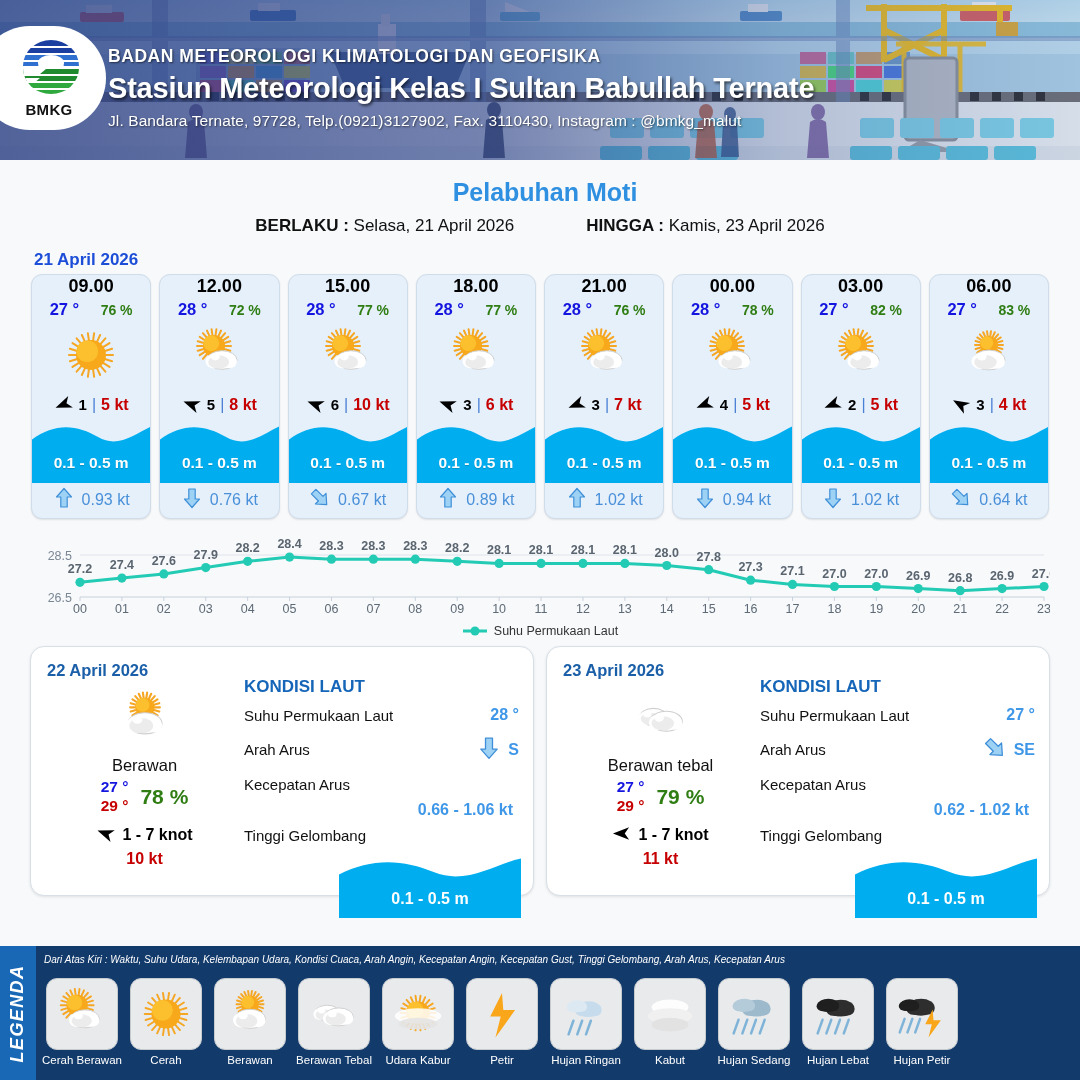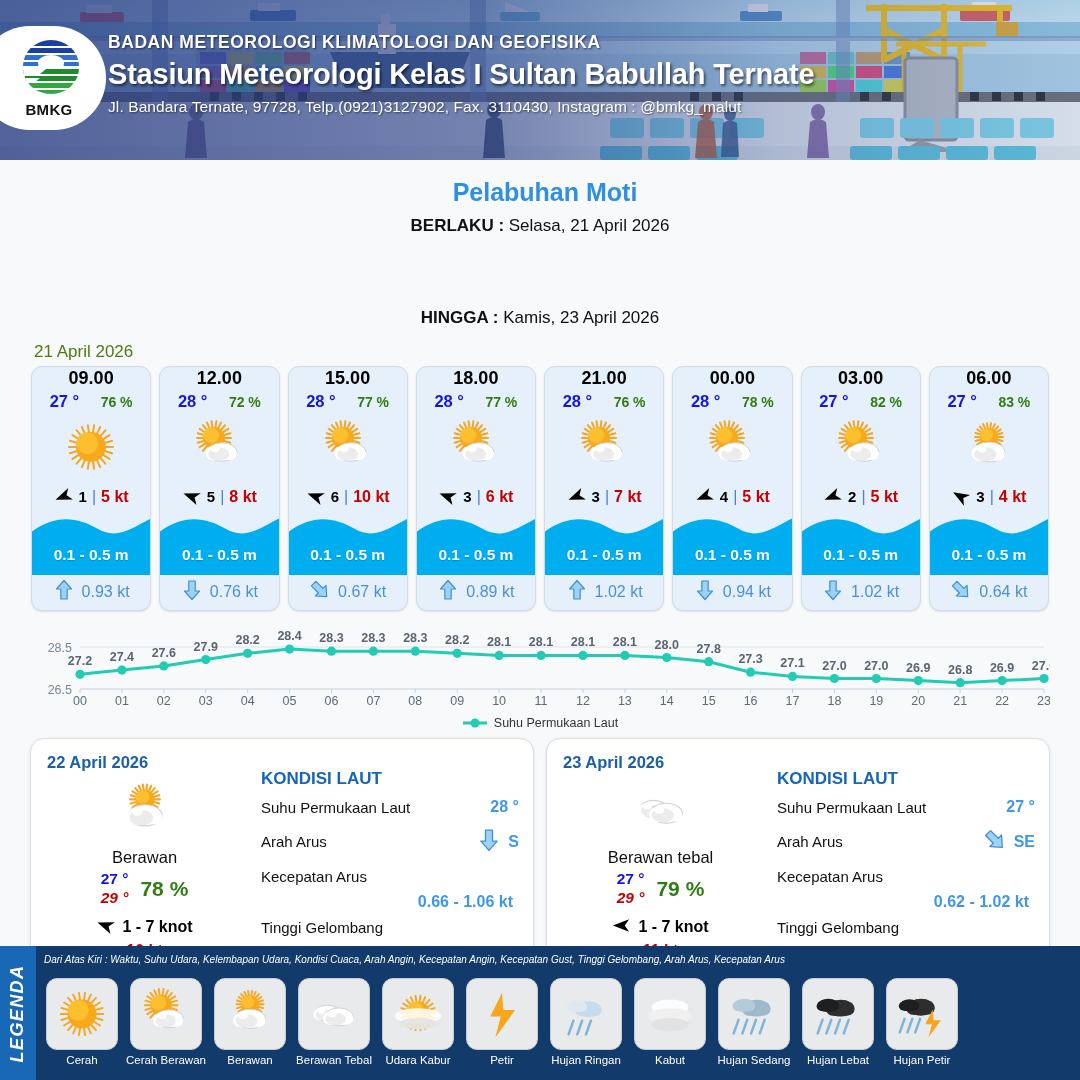--- a/index.html
+++ b/index.html
@@ -28,21 +28,21 @@
     width: 128px; height: 104px;
     background: #fff; border-radius: 60px;
     display: flex; align-items: center; justify-content: center;
     z-index: 5;
   }
   .logo-inner { width: 72px; text-align: center; padding-left: 14px; }
   .logo-text {
     font-size: 15px; font-weight: bold; color: #111;
     letter-spacing: .3px; margin-top: 1px;
   }
-  .header-text { position: absolute; left: 108px; top: 32px; z-index: 6; color: #fff; }
+  .header-text { position: absolute; left: 108px; top: 46px; z-index: 6; color: #fff; }
   .h-line1 {
     font-size: 17.5px; font-weight: bold; letter-spacing: .55px;
     text-shadow: 1px 1px 2px rgba(0,0,0,.55);
   }
   .h-line2 {
     font-size: 29px; font-weight: bold; letter-spacing: -.2px; margin-top: 5px;
     text-shadow: 1.5px 1.5px 3px rgba(0,0,0,.6);
   }
   .h-line3 {
     font-size: 15.5px; margin-top: 7px; letter-spacing: .1px;
@@ -51,29 +51,29 @@
 
   
   .titles { text-align: center; padding-top: 14px; }
   .t-main {
     font-size: 35px; font-weight: bold; color: #1565b8;
     letter-spacing: .5px; text-shadow: 1.5px 1.5px 0 rgba(255,255,255,.9);
   }
   .t-sub { font-size: 25px; font-weight: bold; color: #2f8fe0; margin-top: 4px; padding-left: 10px; }
   .t-valid {
     margin-top: 9px; font-size: 17px; color: #111;
-    display: flex; justify-content: center; gap: 72px; flex-direction: column;
+    display: flex; justify-content: center; gap: 72px;
   }
   .t-valid b { font-weight: bold; }
   .t-valid span { font-weight: normal; }
 
   
   .date-label {
     margin: 14px 0 4px 34px;
-    font-size: 17px; font-weight: normal; color: #4d7c0f;
+    font-size: 17px; font-weight: bold; color: #1d4ed8;
   }
 
   
   .cards { display: flex; gap: 8px; padding: 0 31px; }
   .card {
     width: 127px; height: 245px;
     background: #e5f0fb;
     border: 1px solid #cfdcea;
     border-radius: 11px;
     position: relative; overflow: hidden;
@@ -134,28 +134,28 @@
   .day-date { font-size: 16.5px; font-weight: bold; color: #1a5fa8; }
   .day-left { width: 195px; text-align: center; }
   .day-ico { height: 72px; display: flex; align-items: center; justify-content: center; margin-top: 2px; }
   .day-cond { font-size: 16.5px; color: #111; margin-top: 2px; }
   .day-temps {
     display: flex; align-items: center; justify-content: center;
     gap: 12px; margin-top: 3px;
   }
   .day-minmax { font-size: 15.5px; font-weight: bold; line-height: 1.22; text-align: left; }
   .dt-min { color: #1515e0; }
-  .dt-max { color: #c60000; font-style: italic; }
+  .dt-max { color: #c60000; }
   .day-hum { font-size: 21px; font-weight: bold; color: #2f7d13; }
   .day-wind {
     display: flex; align-items: center; justify-content: center;
     gap: 7px; font-size: 16px; font-weight: bold; color: #000; margin-top: 8px;
   }
   .day-gust { font-size: 16px; font-weight: bold; color: #c60000; margin-top: 3px; }
-  .day-right { position: absolute; left: 230px; top: 30px; right: 14px; }
+  .day-right { position: absolute; left: 213px; top: 30px; right: 14px; }
   .dr-title { font-size: 17px; font-weight: bold; color: #1565b8; margin-bottom: 8px; }
   .dr-row {
     display: flex; align-items: center; justify-content: space-between;
     font-size: 15px; color: #111; margin-bottom: 11px; min-height: 20px;
   }
   .dr-val { font-size: 16px; font-weight: bold; color: #3f97e8; }
   .dr-cur-dir { display: flex; align-items: center; gap: 7px; }
   .dr-cur-speed {
     font-size: 16px; font-weight: bold; color: #3f97e8;
     margin: -4px 0 6px; text-align: right; padding-right: 6px;
@@ -1203,20 +1203,60 @@
 <div class="legenda">
   <div class="legenda-side">
     <span>LEGENDA</span>
   </div>
   <div class="legenda-note">Dari Atas Kiri : Waktu, Suhu Udara, Kelembapan Udara, Kondisi Cuaca, Arah Angin, Kecepatan Angin, Kecepatan Gust, Tinggi Gelombang, Arah Arus, Kecepatan Arus</div>
   <div class="legenda-items" id="legenda-items">
   <div class="leg-item">
     <div class="leg-box">
           <svg width="60" height="60" viewBox="0 0 60 60">
     <g>
+      <line x1="35.38064516129032" y1="21.29032258064516" x2="41.61290322580645" y2="21.29032258064516" stroke="#f5a623" stroke-width="1.935483870967742" stroke-linecap="round"></line>
+              <line x1="34.96668948519589" y1="24.169447548624674" x2="40.94649730785141" y2="25.925277548036423" stroke="#f5a623" stroke-width="1.935483870967742" stroke-linecap="round"></line>
+              <line x1="33.75835868390058" y1="26.815322934513976" x2="39.0012677981904" y2="30.184736029108215" stroke="#f5a623" stroke-width="1.935483870967742" stroke-linecap="round"></line>
+              <line x1="31.853544532705364" y1="29.013595650175127" x2="35.93480562297082" y2="33.72362202969909" stroke="#f5a623" stroke-width="1.935483870967742" stroke-linecap="round"></line>
+              <line x1="29.406563745774115" y1="30.586174713816497" x2="31.995537310676195" y2="36.25523605260659" stroke="#f5a623" stroke-width="1.935483870967742" stroke-linecap="round"></line>
+              <line x1="26.615656153708926" y1="31.405659122189657" x2="27.502598952237914" y2="37.574481785783085" stroke="#f5a623" stroke-width="1.935483870967742" stroke-linecap="round"></line>
+              <line x1="23.706924491452362" y1="31.40565912218966" x2="22.819981692923374" y2="37.57448178578309" stroke="#f5a623" stroke-width="1.935483870967742" stroke-linecap="round"></line>
+              <line x1="20.916016899387174" y1="30.586174713816497" x2="18.327043334485094" y2="36.25523605260659" stroke="#f5a623" stroke-width="1.935483870967742" stroke-linecap="round"></line>
+              <line x1="18.469036112455925" y1="29.013595650175127" x2="14.387775022190471" y2="33.72362202969909" stroke="#f5a623" stroke-width="1.935483870967742" stroke-linecap="round"></line>
+              <line x1="16.564221961260703" y1="26.81532293451398" x2="11.321312846970889" y2="30.184736029108223" stroke="#f5a623" stroke-width="1.935483870967742" stroke-linecap="round"></line>
+              <line x1="15.355891159965395" y1="24.169447548624674" x2="9.376083337309879" y2="25.925277548036423" stroke="#f5a623" stroke-width="1.935483870967742" stroke-linecap="round"></line>
+              <line x1="14.941935483870967" y1="21.290322580645167" x2="8.709677419354836" y2="21.29032258064517" stroke="#f5a623" stroke-width="1.935483870967742" stroke-linecap="round"></line>
+              <line x1="15.355891159965394" y1="18.41119761266565" x2="9.376083337309877" y2="16.6553676132539" stroke="#f5a623" stroke-width="1.935483870967742" stroke-linecap="round"></line>
+              <line x1="16.564221961260703" y1="15.765322226776345" x2="11.321312846970887" y2="12.395909132182103" stroke="#f5a623" stroke-width="1.935483870967742" stroke-linecap="round"></line>
+              <line x1="18.469036112455925" y1="13.567049511115194" x2="14.387775022190468" y2="8.857023131591234" stroke="#f5a623" stroke-width="1.935483870967742" stroke-linecap="round"></line>
+              <line x1="20.916016899387166" y1="11.994470447473828" x2="18.32704333448508" y2="6.3254091086837345" stroke="#f5a623" stroke-width="1.935483870967742" stroke-linecap="round"></line>
+              <line x1="23.706924491452362" y1="11.174986039100663" x2="22.81998169292337" y2="5.006163375507235" stroke="#f5a623" stroke-width="1.935483870967742" stroke-linecap="round"></line>
+              <line x1="26.615656153708922" y1="11.174986039100661" x2="27.50259895223791" y2="5.0061633755072315" stroke="#f5a623" stroke-width="1.935483870967742" stroke-linecap="round"></line>
+              <line x1="29.40656374577411" y1="11.994470447473823" x2="31.99553731067619" y2="6.325409108683724" stroke="#f5a623" stroke-width="1.935483870967742" stroke-linecap="round"></line>
+              <line x1="31.853544532705357" y1="13.567049511115188" x2="35.93480562297081" y2="8.857023131591225" stroke="#f5a623" stroke-width="1.935483870967742" stroke-linecap="round"></line>
+              <line x1="33.75835868390058" y1="15.765322226776345" x2="39.0012677981904" y2="12.395909132182105" stroke="#f5a623" stroke-width="1.935483870967742" stroke-linecap="round"></line>
+              <line x1="34.96668948519589" y1="18.411197612665646" x2="40.94649730785141" y2="16.655367613253894" stroke="#f5a623" stroke-width="1.935483870967742" stroke-linecap="round"></line>
+      <circle cx="25.161290322580644" cy="21.29032258064516" r="10.64516129032258" fill="#f7a81b"></circle>
+      <circle cx="22.5" cy="18.629032258064516" r="7.664516129032258" fill="#fcc02e"></circle>
+    </g>
+            <g>
+      <ellipse cx="32.903225806451616" cy="34.83870967741935" rx="14.516129032258064" ry="9" fill="#ffffff" stroke="#cfcfcf" stroke-width="0.967741935483871"></ellipse>
+      <ellipse cx="24.91935483870968" cy="36" rx="7.983870967741936" ry="6.96774193548387" fill="#ffffff"></ellipse>
+      <ellipse cx="40.16129032258065" cy="36.58064516129032" rx="7.258064516129032" ry="6.096774193548387" fill="#ffffff"></ellipse>
+      <ellipse cx="29.70967741935484" cy="36.87096774193548" rx="10.161290322580644" ry="6.532258064516129" fill="#e9e9e9" opacity="0.85"></ellipse>
+      <ellipse cx="26.370967741935488" cy="31.645161290322577" rx="4.354838709677419" ry="3.629032258064516" fill="#ffffff"></ellipse>
+    </g>
+          </svg>
+        </div>
+    <div class="leg-lbl">Cerah Berawan</div>
+  </div>
+  <div class="leg-item">
+    <div class="leg-box">
+          <svg width="60" height="60" viewBox="0 0 60 60">
+    <g>
       <line x1="43.935483870967744" y1="30" x2="51.29032258064516" y2="30" stroke="#f5a623" stroke-width="1.935483870967742" stroke-linecap="round"></line>
               <line x1="43.370998858111705" y1="33.92607950179025" x2="50.42791492211511" y2="35.998177016623984" stroke="#f5a623" stroke-width="1.935483870967742" stroke-linecap="round"></line>
               <line x1="41.72327503816356" y1="37.53409139163929" x2="47.91055908608321" y2="41.51041740389337" stroke="#f5a623" stroke-width="1.935483870967742" stroke-linecap="round"></line>
               <line x1="39.12580119562462" y1="40.5317360039045" x2="43.94219627109317" y2="46.090152228187435" stroke="#f5a623" stroke-width="1.935483870967742" stroke-linecap="round"></line>
               <line x1="35.789009213445645" y1="42.6761619997791" x2="38.844319631653065" y2="49.36635861077362" stroke="#f5a623" stroke-width="1.935483870967742" stroke-linecap="round"></line>
               <line x1="31.983226133356748" y1="43.79364073846977" x2="33.029928814850585" y2="51.07361779488437" stroke="#f5a623" stroke-width="1.935483870967742" stroke-linecap="round"></line>
               <line x1="28.016773866643256" y1="43.793640738469776" x2="26.970071185149415" y2="51.07361779488437" stroke="#f5a623" stroke-width="1.935483870967742" stroke-linecap="round"></line>
               <line x1="24.21099078655436" y1="42.6761619997791" x2="21.155680368346935" y2="49.36635861077362" stroke="#f5a623" stroke-width="1.935483870967742" stroke-linecap="round"></line>
               <line x1="20.874198804375382" y1="40.5317360039045" x2="16.057803728906837" y2="46.090152228187435" stroke="#f5a623" stroke-width="1.935483870967742" stroke-linecap="round"></line>
               <line x1="18.276724961836443" y1="37.5340913916393" x2="12.089440913916789" y2="41.51041740389337" stroke="#f5a623" stroke-width="1.935483870967742" stroke-linecap="round"></line>
@@ -1231,60 +1271,20 @@
               <line x1="35.78900921344564" y1="17.323838000220903" x2="38.84431963165306" y2="10.63364138922638" stroke="#f5a623" stroke-width="1.935483870967742" stroke-linecap="round"></line>
               <line x1="39.12580119562461" y1="19.468263996095494" x2="43.94219627109315" y2="13.909847771812558" stroke="#f5a623" stroke-width="1.935483870967742" stroke-linecap="round"></line>
               <line x1="41.72327503816356" y1="22.465908608360706" x2="47.91055908608321" y2="18.489582596106636" stroke="#f5a623" stroke-width="1.935483870967742" stroke-linecap="round"></line>
               <line x1="43.370998858111705" y1="26.073920498209752" x2="50.42791492211511" y2="24.001822983376012" stroke="#f5a623" stroke-width="1.935483870967742" stroke-linecap="round"></line>
       <circle cx="30" cy="30" r="14.516129032258064" fill="#f7a81b"></circle>
       <circle cx="26.370967741935484" cy="26.370967741935484" r="10.451612903225806" fill="#fcc02e"></circle>
     </g>
           </svg>
         </div>
     <div class="leg-lbl">Cerah</div>
-  </div>
-  <div class="leg-item">
-    <div class="leg-box">
-          <svg width="60" height="60" viewBox="0 0 60 60">
-    <g>
-      <line x1="35.38064516129032" y1="21.29032258064516" x2="41.61290322580645" y2="21.29032258064516" stroke="#f5a623" stroke-width="1.935483870967742" stroke-linecap="round"></line>
-              <line x1="34.96668948519589" y1="24.169447548624674" x2="40.94649730785141" y2="25.925277548036423" stroke="#f5a623" stroke-width="1.935483870967742" stroke-linecap="round"></line>
-              <line x1="33.75835868390058" y1="26.815322934513976" x2="39.0012677981904" y2="30.184736029108215" stroke="#f5a623" stroke-width="1.935483870967742" stroke-linecap="round"></line>
-              <line x1="31.853544532705364" y1="29.013595650175127" x2="35.93480562297082" y2="33.72362202969909" stroke="#f5a623" stroke-width="1.935483870967742" stroke-linecap="round"></line>
-              <line x1="29.406563745774115" y1="30.586174713816497" x2="31.995537310676195" y2="36.25523605260659" stroke="#f5a623" stroke-width="1.935483870967742" stroke-linecap="round"></line>
-              <line x1="26.615656153708926" y1="31.405659122189657" x2="27.502598952237914" y2="37.574481785783085" stroke="#f5a623" stroke-width="1.935483870967742" stroke-linecap="round"></line>
-              <line x1="23.706924491452362" y1="31.40565912218966" x2="22.819981692923374" y2="37.57448178578309" stroke="#f5a623" stroke-width="1.935483870967742" stroke-linecap="round"></line>
-              <line x1="20.916016899387174" y1="30.586174713816497" x2="18.327043334485094" y2="36.25523605260659" stroke="#f5a623" stroke-width="1.935483870967742" stroke-linecap="round"></line>
-              <line x1="18.469036112455925" y1="29.013595650175127" x2="14.387775022190471" y2="33.72362202969909" stroke="#f5a623" stroke-width="1.935483870967742" stroke-linecap="round"></line>
-              <line x1="16.564221961260703" y1="26.81532293451398" x2="11.321312846970889" y2="30.184736029108223" stroke="#f5a623" stroke-width="1.935483870967742" stroke-linecap="round"></line>
-              <line x1="15.355891159965395" y1="24.169447548624674" x2="9.376083337309879" y2="25.925277548036423" stroke="#f5a623" stroke-width="1.935483870967742" stroke-linecap="round"></line>
-              <line x1="14.941935483870967" y1="21.290322580645167" x2="8.709677419354836" y2="21.29032258064517" stroke="#f5a623" stroke-width="1.935483870967742" stroke-linecap="round"></line>
-              <line x1="15.355891159965394" y1="18.41119761266565" x2="9.376083337309877" y2="16.6553676132539" stroke="#f5a623" stroke-width="1.935483870967742" stroke-linecap="round"></line>
-              <line x1="16.564221961260703" y1="15.765322226776345" x2="11.321312846970887" y2="12.395909132182103" stroke="#f5a623" stroke-width="1.935483870967742" stroke-linecap="round"></line>
-              <line x1="18.469036112455925" y1="13.567049511115194" x2="14.387775022190468" y2="8.857023131591234" stroke="#f5a623" stroke-width="1.935483870967742" stroke-linecap="round"></line>
-              <line x1="20.916016899387166" y1="11.994470447473828" x2="18.32704333448508" y2="6.3254091086837345" stroke="#f5a623" stroke-width="1.935483870967742" stroke-linecap="round"></line>
-              <line x1="23.706924491452362" y1="11.174986039100663" x2="22.81998169292337" y2="5.006163375507235" stroke="#f5a623" stroke-width="1.935483870967742" stroke-linecap="round"></line>
-              <line x1="26.615656153708922" y1="11.174986039100661" x2="27.50259895223791" y2="5.0061633755072315" stroke="#f5a623" stroke-width="1.935483870967742" stroke-linecap="round"></line>
-              <line x1="29.40656374577411" y1="11.994470447473823" x2="31.99553731067619" y2="6.325409108683724" stroke="#f5a623" stroke-width="1.935483870967742" stroke-linecap="round"></line>
-              <line x1="31.853544532705357" y1="13.567049511115188" x2="35.93480562297081" y2="8.857023131591225" stroke="#f5a623" stroke-width="1.935483870967742" stroke-linecap="round"></line>
-              <line x1="33.75835868390058" y1="15.765322226776345" x2="39.0012677981904" y2="12.395909132182105" stroke="#f5a623" stroke-width="1.935483870967742" stroke-linecap="round"></line>
-              <line x1="34.96668948519589" y1="18.411197612665646" x2="40.94649730785141" y2="16.655367613253894" stroke="#f5a623" stroke-width="1.935483870967742" stroke-linecap="round"></line>
-      <circle cx="25.161290322580644" cy="21.29032258064516" r="10.64516129032258" fill="#f7a81b"></circle>
-      <circle cx="22.5" cy="18.629032258064516" r="7.664516129032258" fill="#fcc02e"></circle>
-    </g>
-            <g>
-      <ellipse cx="32.903225806451616" cy="34.83870967741935" rx="14.516129032258064" ry="9" fill="#ffffff" stroke="#cfcfcf" stroke-width="0.967741935483871"></ellipse>
-      <ellipse cx="24.91935483870968" cy="36" rx="7.983870967741936" ry="6.96774193548387" fill="#ffffff"></ellipse>
-      <ellipse cx="40.16129032258065" cy="36.58064516129032" rx="7.258064516129032" ry="6.096774193548387" fill="#ffffff"></ellipse>
-      <ellipse cx="29.70967741935484" cy="36.87096774193548" rx="10.161290322580644" ry="6.532258064516129" fill="#e9e9e9" opacity="0.85"></ellipse>
-      <ellipse cx="26.370967741935488" cy="31.645161290322577" rx="4.354838709677419" ry="3.629032258064516" fill="#ffffff"></ellipse>
-    </g>
-          </svg>
-        </div>
-    <div class="leg-lbl">Cerah Berawan</div>
   </div>
   <div class="leg-item">
     <div class="leg-box">
           <svg width="60" height="60" viewBox="0 0 60 60">
     <g>
       <line x1="38.36129032258064" y1="20.322580645161292" x2="43.54838709677419" y2="20.322580645161292" stroke="#f5a623" stroke-width="1.935483870967742" stroke-linecap="round"></line>
               <line x1="38.02259931486702" y1="22.67822834623544" x2="42.999582223164154" y2="24.13960238301292" stroke="#f5a623" stroke-width="1.935483870967742" stroke-linecap="round"></line>
               <line x1="37.03396502289814" y1="24.84303548014487" x2="41.39762850932568" y2="27.647391720366162" stroke="#f5a623" stroke-width="1.935483870967742" stroke-linecap="round"></line>
               <line x1="35.47548071737477" y1="26.641622247503992" x2="38.87230671796838" y2="30.561768426735114" stroke="#f5a623" stroke-width="1.935483870967742" stroke-linecap="round"></line>
               <line x1="33.47340552806739" y1="27.928277845028745" x2="35.628203401961045" y2="32.64662703383541" stroke="#f5a623" stroke-width="1.935483870967742" stroke-linecap="round"></line>

